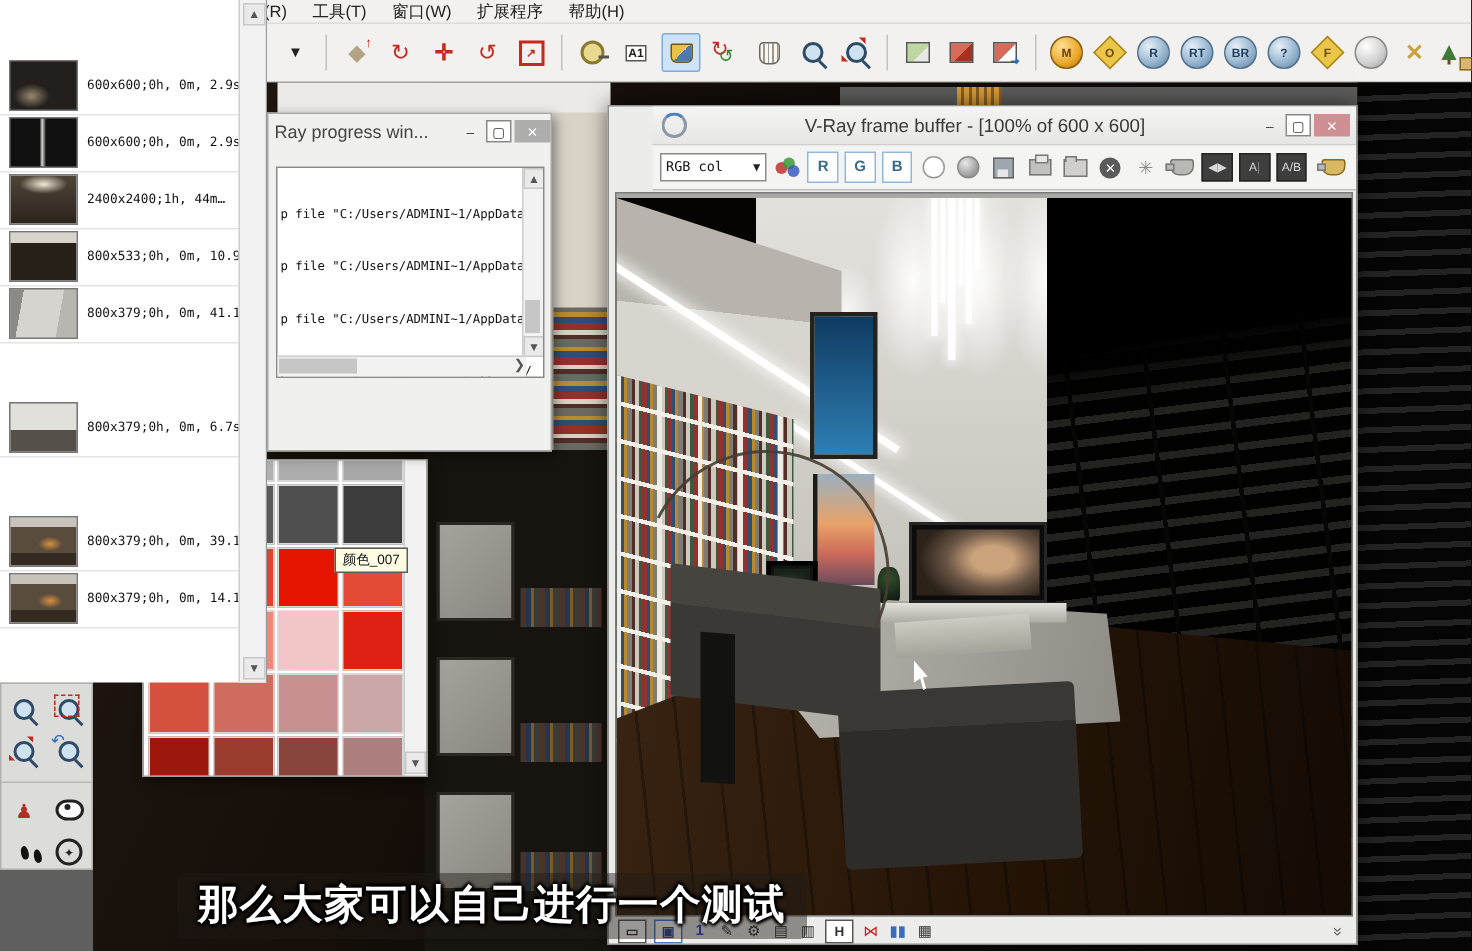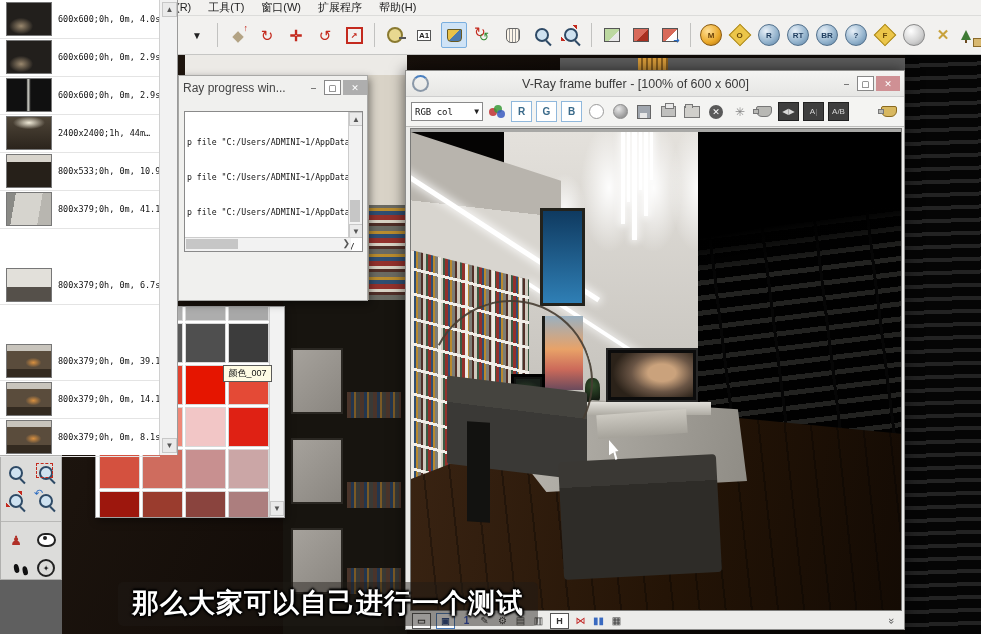--- a/index.html
+++ b/index.html
@@ -121,21 +121,21 @@
   .cpal{left:95px;top:306px;width:190px;height:212px;background:#fff;border:1px solid #a0a0a0;
         box-shadow:2px 3px 8px rgba(0,0,0,.4);z-index:10;box-sizing:border-box;overflow:hidden;}
   .swgrid{position:absolute;left:3px;top:-26px;display:grid;grid-template-columns:repeat(4,41px);grid-auto-rows:40px;gap:2px;}
   .sw{border:1px solid #d8d8d8;box-sizing:border-box;}
   .cvs{position:absolute;right:0;top:0;width:14px;height:210px;background:#f2f2f2;border-left:1px solid #ccc;}
   .tooltip{position:absolute;left:127px;top:58px;width:47px;height:15px;background:#fffce4;border:1px solid #5a5a5a;
            font-size:9px;color:#111;display:flex;align-items:center;justify-content:center;z-index:12;}
 
   
   .vfb{left:405px;top:70px;width:500px;height:560px;background:#ececea;border:1px solid #8e8e8c;
-       box-shadow:0 0 14px rgba(0,0,0,.6);z-index:15;box-sizing:border-box;}
+       box-shadow:0 0 14px rgba(0,0,0,.6);z-index:15;box-sizing:border-box;padding-left:29px;}
   .vtitle{height:25px;background:linear-gradient(#f4f4f2,#e6e6e4);display:flex;align-items:center;border-bottom:1px solid #cecece;}
   .vlogo{width:13px;height:13px;border:2px solid #8a98a8;border-radius:50%;margin:0 6px;border-top-color:#4a80c0;}
   .vtitletext{flex:1;text-align:center;font-size:12.5px;color:#3a3a3a;}
   .vtbtns{display:flex;margin-right:4px;}
   .vtbtns .wbtn.close{background:#cf9094;color:#fff;}
   .vtools{height:29px;background:#f4f4f2;border-bottom:1px solid #bebebc;display:flex;align-items:center;gap:4px;padding:0 5px;}
   .chdrop{width:72px;height:19px;border:1px solid #8a8a8a;background:#fff;display:flex;align-items:center;
           font-family:"DejaVu Sans Mono",monospace;font-size:9px;color:#111;padding:0 3px;box-sizing:border-box;}
   .chdrop .caret{margin-left:auto;font-size:8px;}
   .rgbdots{position:relative;width:16px;height:14px;}
@@ -554,24 +554,20 @@
       <span class="bico">▥</span>
       <span class="bico box">H</span>
       <span class="bico" style="color:#c02020;">⋈</span>
       <span class="bico" style="color:#3a6ac0;">▮▮</span>
       <span class="bico">▦</span>
       <span class="bico collapse">»</span>
     </div>
   </div>
 
   <div class="abs sidebar">
-    <div class="hrow" style="top:0px;">
-        <div class="hthumb t-dark1"></div>
-        <div class="hlabel">600x600;0h, 0m, 4.0s</div>
-      </div>
     <div class="hrow" style="top:38px;">
         <div class="hthumb t-dark1"></div>
         <div class="hlabel">600x600;0h, 0m, 2.9s</div>
       </div>
     <div class="hrow" style="top:76px;">
         <div class="hthumb t-dark2"></div>
         <div class="hlabel">600x600;0h, 0m, 2.9s</div>
       </div>
     <div class="hrow" style="top:114px;">
         <div class="hthumb t-warm1"></div>
@@ -590,24 +586,20 @@
         <div class="hlabel">800x379;0h, 0m, 6.7s</div>
       </div>
     <div class="hrow" style="top:342px;">
         <div class="hthumb t-warm2"></div>
         <div class="hlabel">800x379;0h, 0m, 39.1s</div>
       </div>
     <div class="hrow" style="top:380px;">
         <div class="hthumb t-warm2"></div>
         <div class="hlabel">800x379;0h, 0m, 14.1s</div>
       </div>
-    <div class="hrow" style="top:418px;">
-        <div class="hthumb t-warm2"></div>
-        <div class="hlabel">800x379;0h, 0m, 8.1s</div>
-      </div>
     <div class="sscroll">
       <div class="sarrow" style="top:2px;">▲</div>
       <div class="sarrow" style="bottom:2px;">▼</div>
     </div>
   </div>
 
   <div class="abs subtitle">那么大家可以自己进行一个测试</div>
 
 </div>
 

